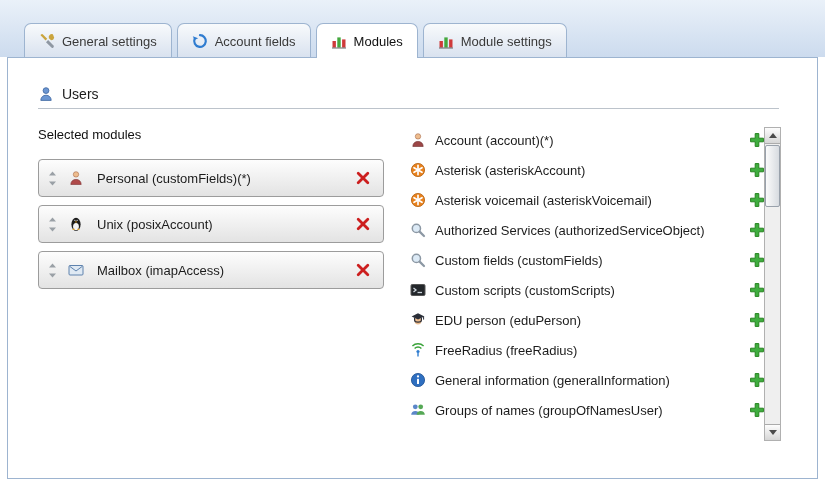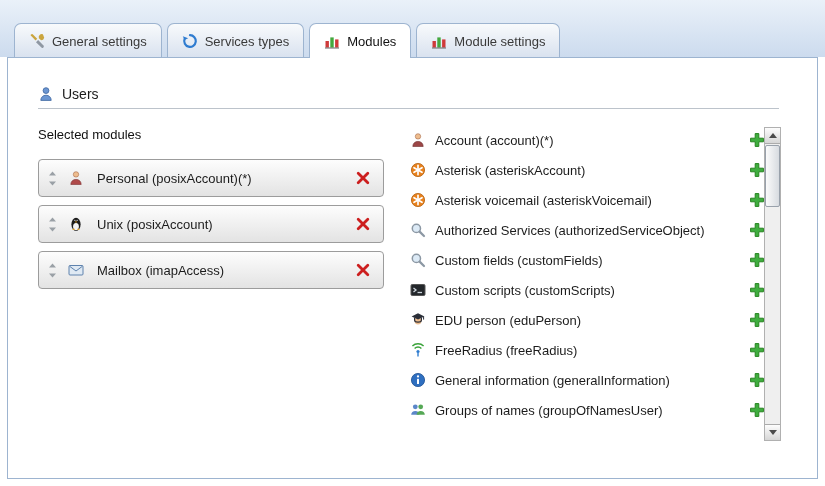--- a/index.html
+++ b/index.html
@@ -1,19 +1,19 @@
 <!DOCTYPE html>
 <html><head>
 <meta charset="utf-8">
 <style>
   *{box-sizing:border-box;margin:0;padding:0}
   html,body{width:825px;height:486px}
   body{font-family:"Liberation Sans",sans-serif;font-size:13px;color:#1c1c1c;background:#fff;overflow:hidden}
 
-  .header{height:57px;background:linear-gradient(#eaf1f9,#ccdbee);display:flex;align-items:flex-end;padding-left:14px;position:relative;z-index:2}
+  .header{height:57px;background:linear-gradient(#eaf1f9,#ccdbee);display:flex;align-items:flex-end;padding-left:24px;position:relative;z-index:2}
   .tab{position:relative;z-index:3;display:flex;align-items:center;gap:7px;padding:9px 14px 8px;margin-right:5px;
        border:1px solid #9db4d0;border-bottom:none;border-radius:7px 7px 0 0;
        background:linear-gradient(#f8fafc,#d9e2ef);cursor:pointer;color:#3a3a3a;white-space:nowrap}
   .tab.active{background:#fff;color:#111;margin-bottom:-1px;padding-bottom:9px}
 
   .panel{position:relative;z-index:1;margin:0 7px;height:422px;border:1px solid #9db4d0;background:#fff;padding:26px 36px 0 24px}
 
   .section-head{display:flex;align-items:center;gap:8px;font-weight:normal;font-size:14px;margin:2px 0 6px 6px}
   .rule{border:none;border-top:1px solid #bcc3cb;margin:0 2px 14px 6px}
 
@@ -61,21 +61,21 @@
       </span>
       <span class="tab-label">General settings</span>
     </div>
     <div class="tab">
       <span class="icon">
         <svg width="16" height="16" viewBox="0 0 16 16">
           <path d="M8 2.2a5.8 5.8 0 1 1-5.4 3.7" fill="none" stroke="#2f7cd0" stroke-width="2.2" stroke-linecap="round"></path>
           <path d="M.8 3.2 2.6 7 6.2 5.2z" fill="#2f7cd0"></path>
         </svg>
       </span>
-      <span class="tab-label">Services types</span>
+      <span class="tab-label">Account fields</span>
     </div>
     <div class="tab active">
       <span class="icon">
         <svg width="16" height="16" viewBox="0 0 16 16">
           <rect x="1.5" y="8" width="3.4" height="6.6" fill="#cf3a3a"></rect>
           <rect x="6.3" y="4.4" width="3.4" height="10.2" fill="#44a83e"></rect>
           <rect x="11.1" y="6.4" width="3.4" height="8.2" fill="#cf3a3a"></rect>
           <line x1="1" y1="15" x2="15" y2="15" stroke="#666"></line>
         </svg>
       </span>
@@ -116,21 +116,21 @@
                 <path d="M4.5.5 8 4.5H1z" fill="#9aa0a6"></path>
                 <path d="M4.5 14.5 1 10.5h7z" fill="#9aa0a6"></path>
               </svg>
             </span>
             <span class="icon">
               <svg width="16" height="16" viewBox="0 0 16 16">
                 <circle cx="8" cy="4.4" r="2.7" fill="#eebd8e" stroke="#a66a4a" stroke-width=".6"></circle>
                 <path d="M2.8 14.5c0-3.2 2.3-5.1 5.2-5.1s5.2 1.9 5.2 5.1z" fill="#b04a4a" stroke="#7d3434" stroke-width=".6"></path>
               </svg>
             </span>
-            <span class="mod-name">Personal (posixAccount)(*)</span>
+            <span class="mod-name">Personal (customFields)(*)</span>
             <span class="icon del">
               <svg width="16" height="16" viewBox="0 0 16 16">
                 <g stroke="#cc1f1f" stroke-width="2.8" stroke-linecap="round">
                   <line x1="3.2" y1="3.2" x2="12.8" y2="12.8"></line>
                   <line x1="12.8" y1="3.2" x2="3.2" y2="12.8"></line>
                 </g>
               </svg>
             </span>
           </div>
           <div class="sel-row">

